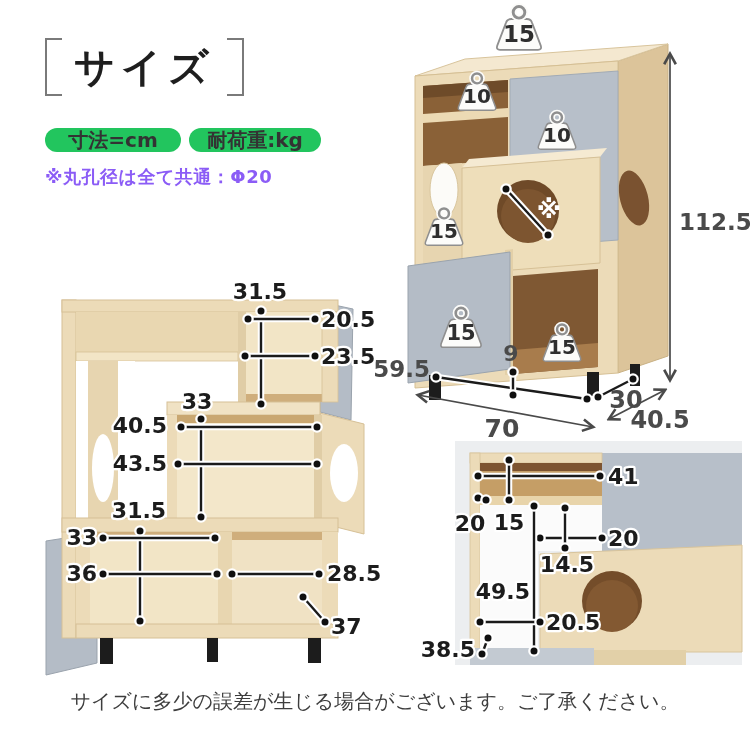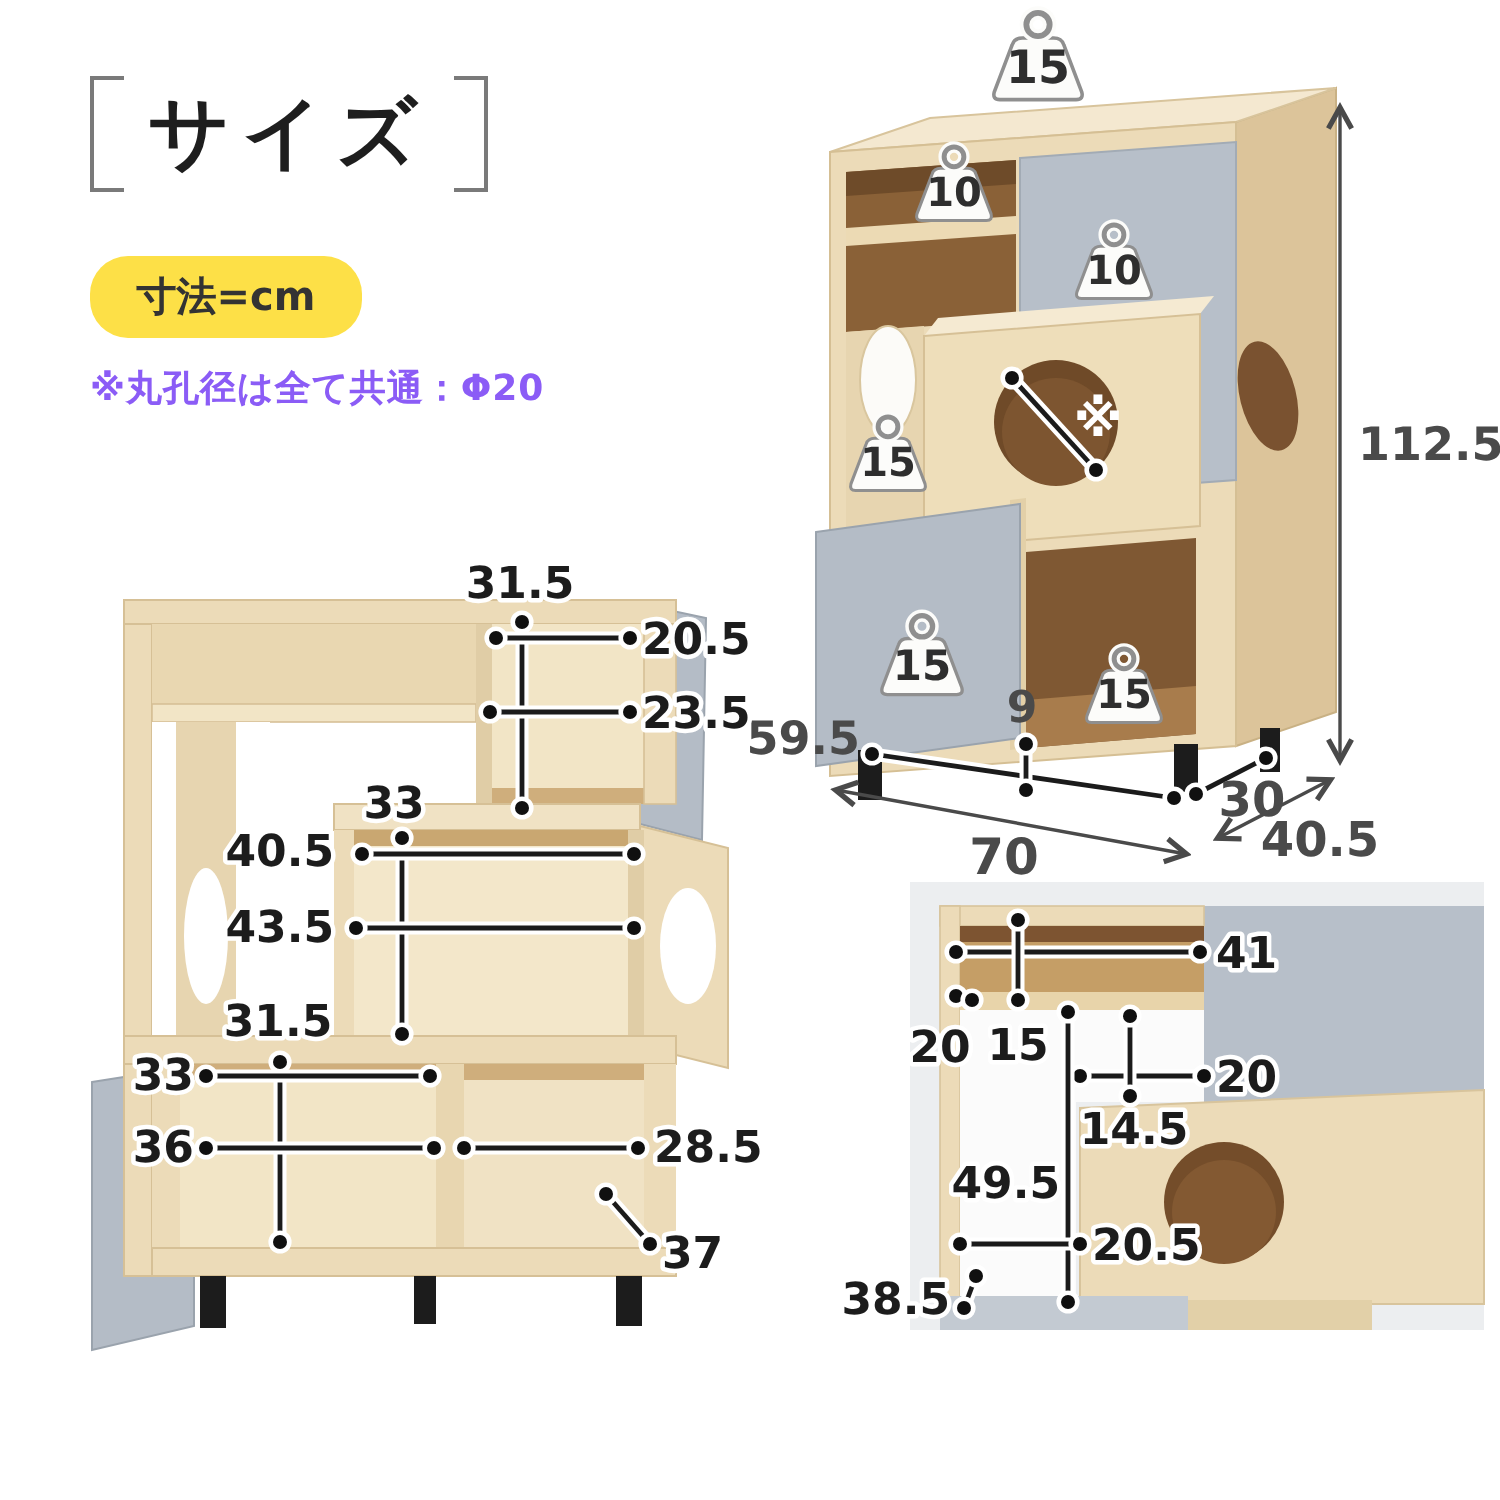--- a/index.html
+++ b/index.html
@@ -9,21 +9,21 @@
 
   
   .hdr{position:absolute;left:45px;top:38px;width:300px;}
   .title-row{display:flex;align-items:stretch;height:58px;}
   .bracket{width:15px;border:2px solid #7a7a7a;}
   .bracket.l{border-right:none;}
   .bracket.r{border-left:none;}
   .title{margin:0 12px;align-self:center;font-size:40px;font-weight:bold;
          letter-spacing:6px;color:#1e1e1e;line-height:1;}
   .legend{display:grid;grid-template-columns:136px 132px;gap:10px 8px;margin-top:32px;}
-  .badge{height:41px;border-radius:19px;background:#fde047;display:flex;
+  .badge{height:24px;border-radius:19px;background:#22c55e;display:flex;
          align-items:center;justify-content:center;gap:5px;
          font-size:20px;font-weight:bold;color:#333;text-align:right;}
   .note{margin-top:13px;font-size:18px;font-weight:bold;color:#8b5cf6;letter-spacing:.5px;white-space:nowrap;}
 
   
   .footer{position:absolute;left:0;right:0;top:688px;text-align:center;
           font-size:20px;color:#3d3d3d;}
 
   
   .dim{font-family:"DejaVu Sans",sans-serif;font-weight:bold;fill:#1c1c1c;
@@ -46,20 +46,23 @@
 
   <div class="hdr">
     <div class="title-row">
       <span class="bracket l"></span>
       <h1 class="title">サイズ</h1>
       <span class="bracket r"></span>
     </div>
     <div class="legend">
       <div class="badge">
         <span>寸法=cm</span>
+      </div>
+      <div class="badge">
+        <span>耐荷重:kg</span>
       </div>
     </div>
     <div class="note">※丸孔径は全て共通：Φ20</div>
   </div>
 
   <svg style="left:388px;top:0;width:362px;height:520px" viewBox="388 0 362 520">
     <defs>
       <marker id="arr" viewBox="0 0 10 10" refX="8.2" refY="5" markerWidth="9" markerHeight="9" orient="auto-start-reverse">
         <path d="M1.5,1.2 L8.4,5 L1.5,8.8" fill="none" stroke="#4a4a4a" stroke-width="1.7"></path>
       </marker>
@@ -402,13 +405,14 @@
       <line x1="488" y1="638" x2="482" y2="654" class="mcase"></line>
         <line class="mline" x1="488" y1="638" x2="482" y2="654"></line>
       <text class="dim" x="475" y="657" font-size="22" text-anchor="end">38.5</text>
     <circle cx="488" cy="638" r="5.8" class="dotw"></circle>
         <circle cx="488" cy="638" r="3.5" class="dotb"></circle>
         <circle cx="482" cy="654" r="5.8" class="dotw"></circle>
         <circle cx="482" cy="654" r="3.5" class="dotb"></circle>
       </g>
   </svg>
 
+  <div class="footer">サイズに多少の誤差が生じる場合がございます。ご了承ください。</div>
 </div>
 
 </body></html>

